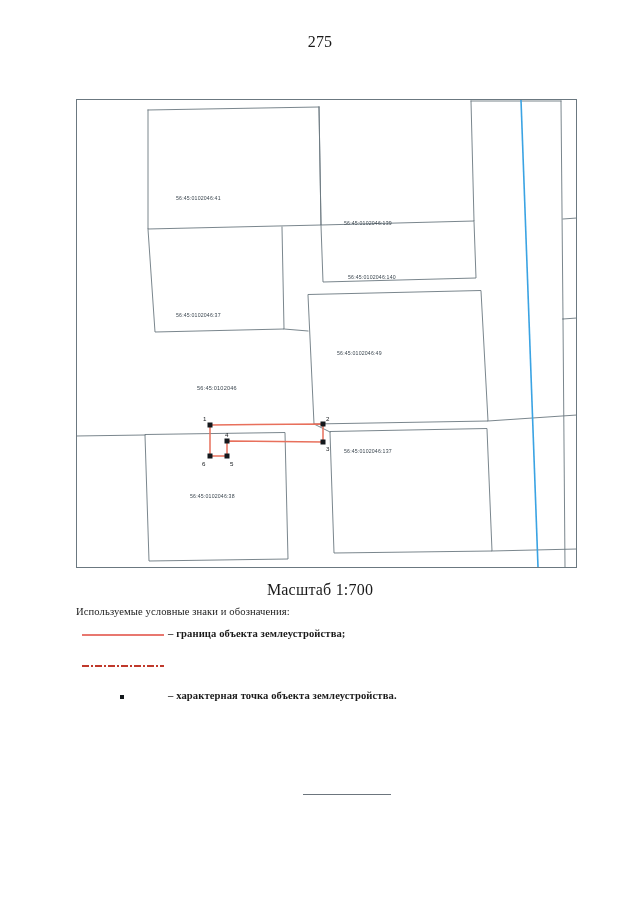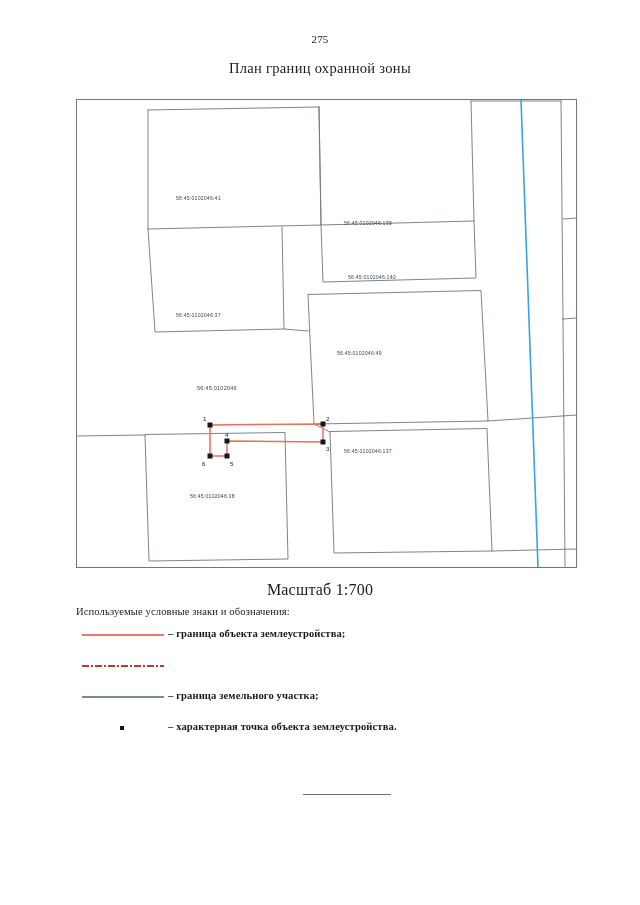--- a/index.html
+++ b/index.html
@@ -20,21 +20,21 @@
     inset: 0;
     width: 640px;
     height: 905px;
   }
   #page-number {
     position: absolute;
     top: 33px;
     left: 0;
     width: 640px;
     text-align: center;
-    font-size: 11px;
+    font-size: 16px;
     letter-spacing: 0.2px;
   }
   #plan-title {
     position: absolute;
     top: 60px;
     left: 0;
     width: 640px;
     text-align: center;
     font-size: 14.5px;
     letter-spacing: 0.3px;
@@ -124,21 +124,20 @@
     border-top: 1px solid #6c757d;
   }
 </style>
 </head>
 <body>
 
 <div class="page">
 
   <div id="page-number">275</div>
 
-  <div id="plan-title">План границ охранной зоны</div>
 
   <div id="map-area">
     <svg id="map-svg" viewBox="0 0 501 469" xmlns="http://www.w3.org/2000/svg">
 
       <rect x="0.5" y="0.5" width="500" height="468" fill="#ffffff" stroke="#6b7880" stroke-width="1"></rect>
 
       <g stroke="#6b7880" stroke-width="0.9" fill="none" stroke-linecap="square">
 
         <path d="M 72 11 L 72 130 L 245 126 L 243 8"></path>
 
@@ -219,28 +218,20 @@
 
 
     <div class="legend-row">
       <div class="legend-symbol">
         <svg viewBox="0 0 82 14" xmlns="http://www.w3.org/2000/svg">
           <line x1="0" y1="7" x2="82" y2="7" stroke="#c0392b" stroke-width="2.2" stroke-dasharray="7 2 2 2"></line>
         </svg>
       </div>
     </div>
 
-    <div class="legend-row">
-      <div class="legend-symbol">
-        <svg viewBox="0 0 82 14" xmlns="http://www.w3.org/2000/svg">
-          <line x1="0" y1="7" x2="82" y2="7" stroke="#52606b" stroke-width="1.6"></line>
-        </svg>
-      </div>
-      <div class="legend-text">– граница земельного участка;</div>
-    </div>
 
     <div class="legend-row">
       <div class="legend-symbol">
         <svg viewBox="0 0 82 14" xmlns="http://www.w3.org/2000/svg">
           <rect x="38" y="5" width="4" height="4" fill="#14181c"></rect>
         </svg>
       </div>
       <div class="legend-text">– характерная точка объекта землеустройства.</div>
     </div>
 

